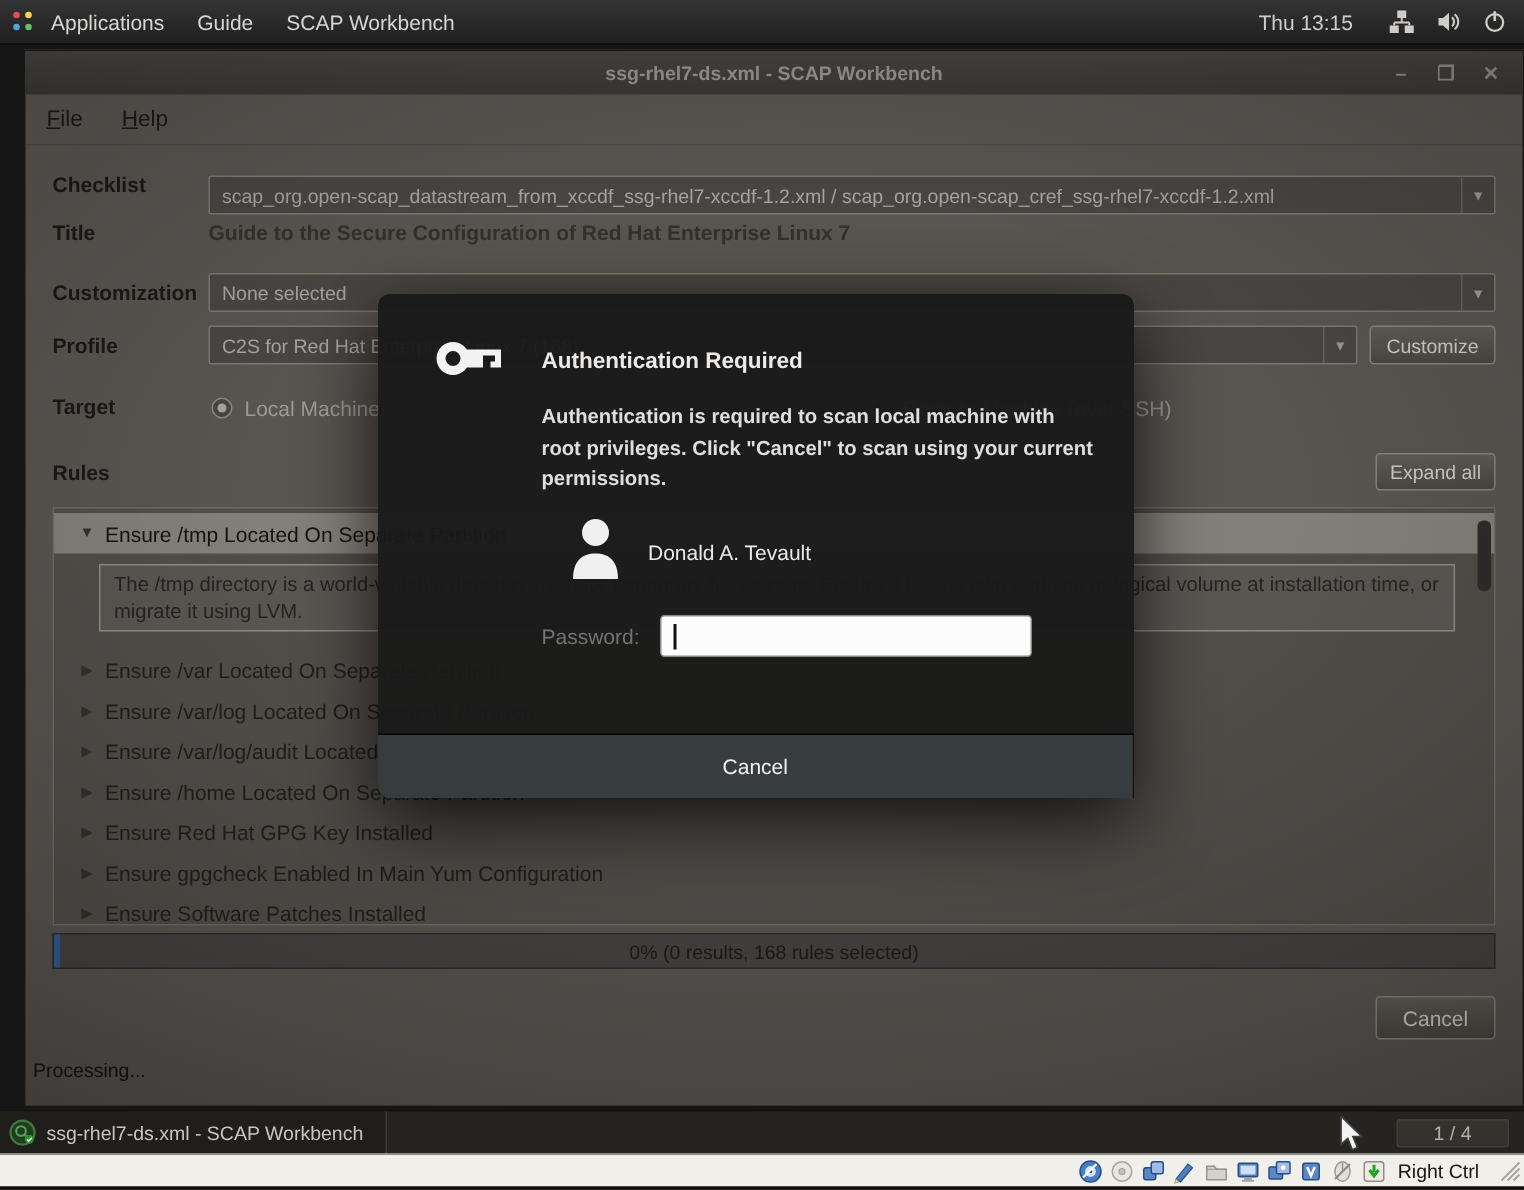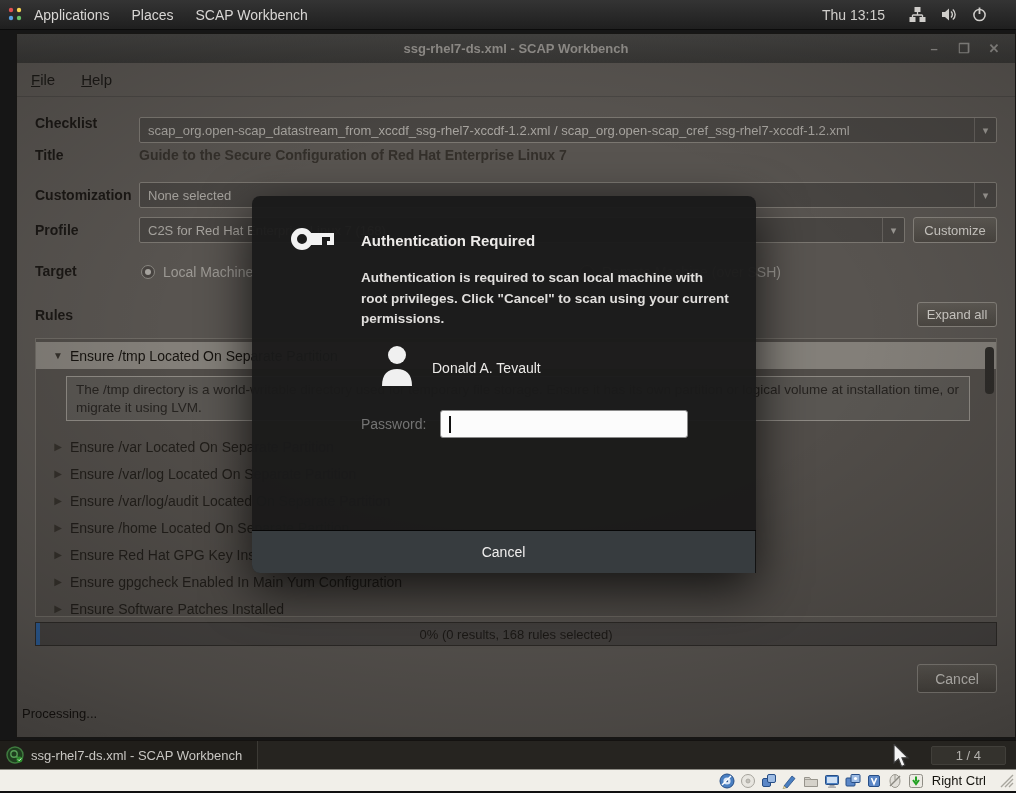--- a/index.html
+++ b/index.html
@@ -5,21 +5,21 @@
   * { margin:0; padding:0; box-sizing:border-box; }
   body { background:#000; font-family:"Liberation Sans", sans-serif; }
   .screen { position:relative; width:1016px; height:793px; background:#161616; overflow:hidden; }
 
   
   .topbar { position:absolute; left:0; top:0; width:1016px; height:30px;
     background:linear-gradient(#343434,#1f1f1f); border-bottom:1px solid #0b0b0b;
     display:flex; align-items:center; color:#d8d6d4; font-size:14px; }
   .topbar .menu { padding:0 11px; height:30px; display:flex; align-items:center; cursor:default; }
   .apps-icon { width:15px; height:15px; margin-left:8px; display:inline-block; }
-  .topbar .right { margin-left:auto; display:flex; align-items:center; gap:14px; padding-right:28px; }
+  .topbar .right { margin-left:auto; display:flex; align-items:center; gap:14px; padding-right:11px; }
   .clock { margin-right:10px; color:#d0cecb; }
   .tray-icon { width:17px; height:17px; display:inline-block; }
 
   
   .window { position:absolute; left:16px; top:33px; width:1000px; height:705px;
     background:#585450; border:1px solid #171614; }
   .vignette { position:absolute; inset:0; pointer-events:none; z-index:5;
     background:radial-gradient(ellipse 115% 92% at 50% 42%, rgba(0,0,0,0) 30%, rgba(0,0,0,0.16) 62%, rgba(0,0,0,0.48) 100%); }
   .titlebar { position:absolute; left:0; top:0; width:100%; height:29px;
     background:linear-gradient(#454442,#383735); display:flex; align-items:center; justify-content:center;
@@ -60,21 +60,21 @@
   .rules-scroll { position:absolute; right:2px; top:4px; width:9px; height:269px; }
   .rules-thumb { position:absolute; left:0; top:4px; width:9px; height:47px; border-radius:4px; background:#2e2c29; }
 
   .progress { position:absolute; left:18px; top:588px; width:962px; height:24px;
     background:#454240; border:1px solid #2e2b28; display:flex; align-items:center; justify-content:center;
     font-size:13px; color:#1d1a17; }
   .progress .sliver { position:absolute; left:0; top:0; width:4px; height:100%; background:#2d5c94; }
   .statusline { position:absolute; left:5px; top:672px; font-size:13px; color:#161310; }
 
   
-  .dialog { position:absolute; left:252px; top:196px; width:504px; height:377px; z-index:50;
+  .dialog { position:absolute; left:252px; top:196px; width:504px; height:336px; z-index:50;
     background:rgba(26,26,26,0.965); border-radius:8px; box-shadow:0 16px 50px rgba(0,0,0,0.75); }
   .dlg-title { position:absolute; left:109px; top:36px; font-size:15px; font-weight:bold; color:#eceae8; }
   .dlg-msg { position:absolute; left:109px; top:72px; width:372px; font-size:13.5px; line-height:20.5px; color:#e0dedc;font-weight:bold; }
   .key-icon { position:absolute; left:36px; top:26px; }
   .avatar-icon { position:absolute; left:126px; top:148px; }
   .dlg-user { position:absolute; left:180px; top:164px; font-size:14px; color:#ebe9e7; }
   .pw-wrap { position:absolute; left:188px; top:214px; width:248px; height:28px;
     background:#fcfcfc; border:1px solid #8a8a8a; border-radius:3px; }
   .pw-wrap input { position:absolute; inset:0; border:none; background:transparent; outline:none;
     font-size:14px; padding:0 8px; font-family:"Liberation Sans",sans-serif; }
@@ -112,21 +112,21 @@
 <div class="screen">
 
   <div class="topbar">
     <svg class="apps-icon" viewBox="0 0 15 15">
       <circle cx="3" cy="3" r="2.2" fill="#e05050"></circle>
         <circle cx="11" cy="3" r="2.2" fill="#f6d354"></circle>
       <circle cx="3" cy="11" r="2.2" fill="#57a0e0"></circle>
         <circle cx="11" cy="11" r="2.2" fill="#66c06a"></circle>
     </svg>
     <span class="menu">Applications</span>
-    <span class="menu">Places</span>
+    <span class="menu">Guide</span>
     <span class="menu">SCAP Workbench</span>
     <span class="right">
       <span class="clock">Thu 13:15</span>
       <svg class="tray-icon" viewBox="0 0 17 17">
         <rect x="5.5" y="1" width="6" height="5" fill="#cfcdca"></rect>
         <path d="M8.5 6 v3 M3.5 9 h10 M3.5 9 v2 M13.5 9 v2" stroke="#cfcdca" stroke-width="1.3" fill="none"></path>
         <rect x="0.5" y="11" width="6" height="5" fill="#cfcdca"></rect>
           <rect x="10.5" y="11" width="6" height="5" fill="#cfcdca"></rect>
       </svg>
       <svg class="tray-icon" viewBox="0 0 17 17">

